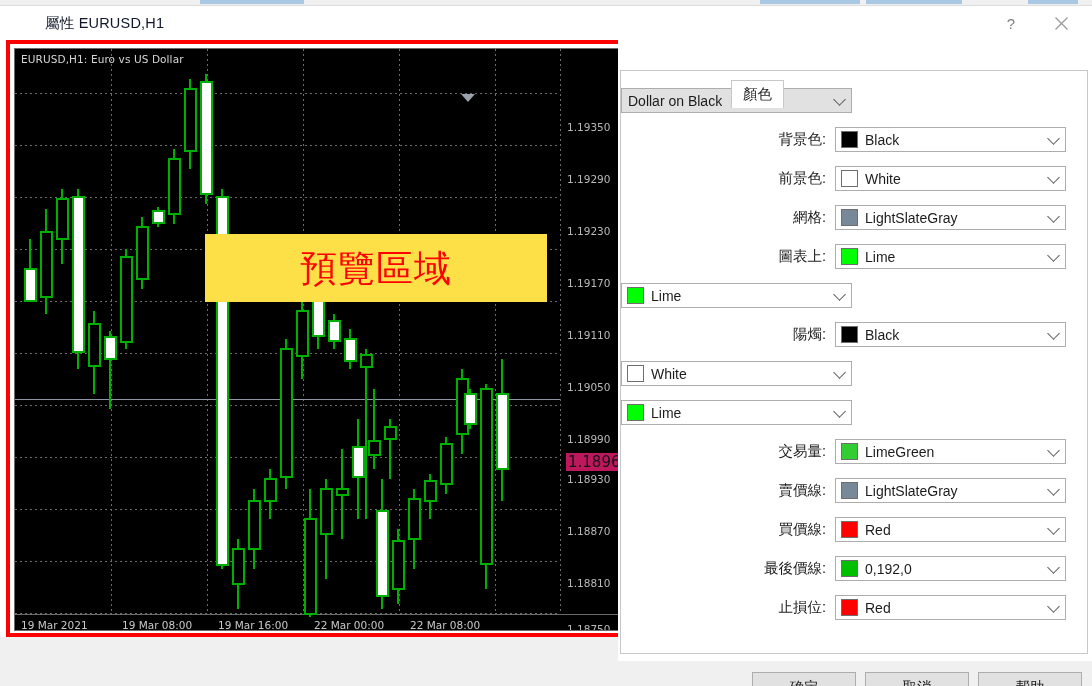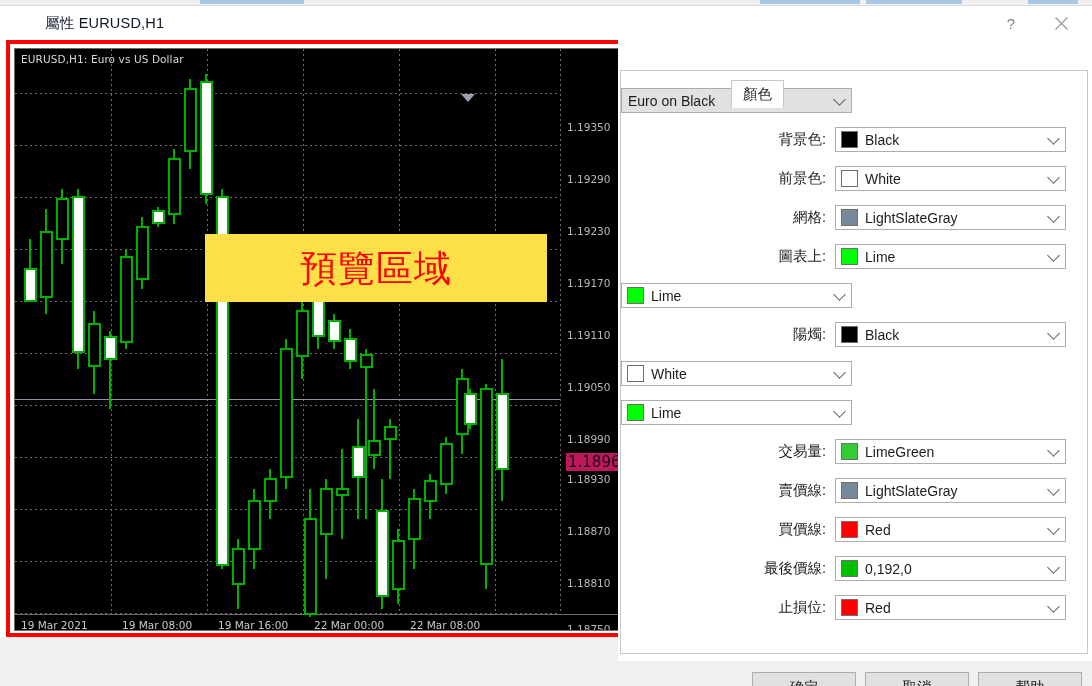--- a/index.html
+++ b/index.html
@@ -394,21 +394,21 @@
       <div class="tab active" style="left:111px;">
           <span>顏色</span>
         </div>
     </div>
 
     <div class="panel-body">
       <div class="form-rows">
 
         <div class="row">
           <div class="combo scheme">
-            <span class="combo-text">Euro on Black</span>
+            <span class="combo-text">Dollar on Black</span>
             <span class="chev"></span>
           </div>
         </div>
 
         <div class="row">
           <div class="row-label">背景色:</div>
           <div class="combo">
             <span class="swatch" style="background:#000000"></span>
             <span class="combo-text">Black</span>
             <span class="chev"></span>

